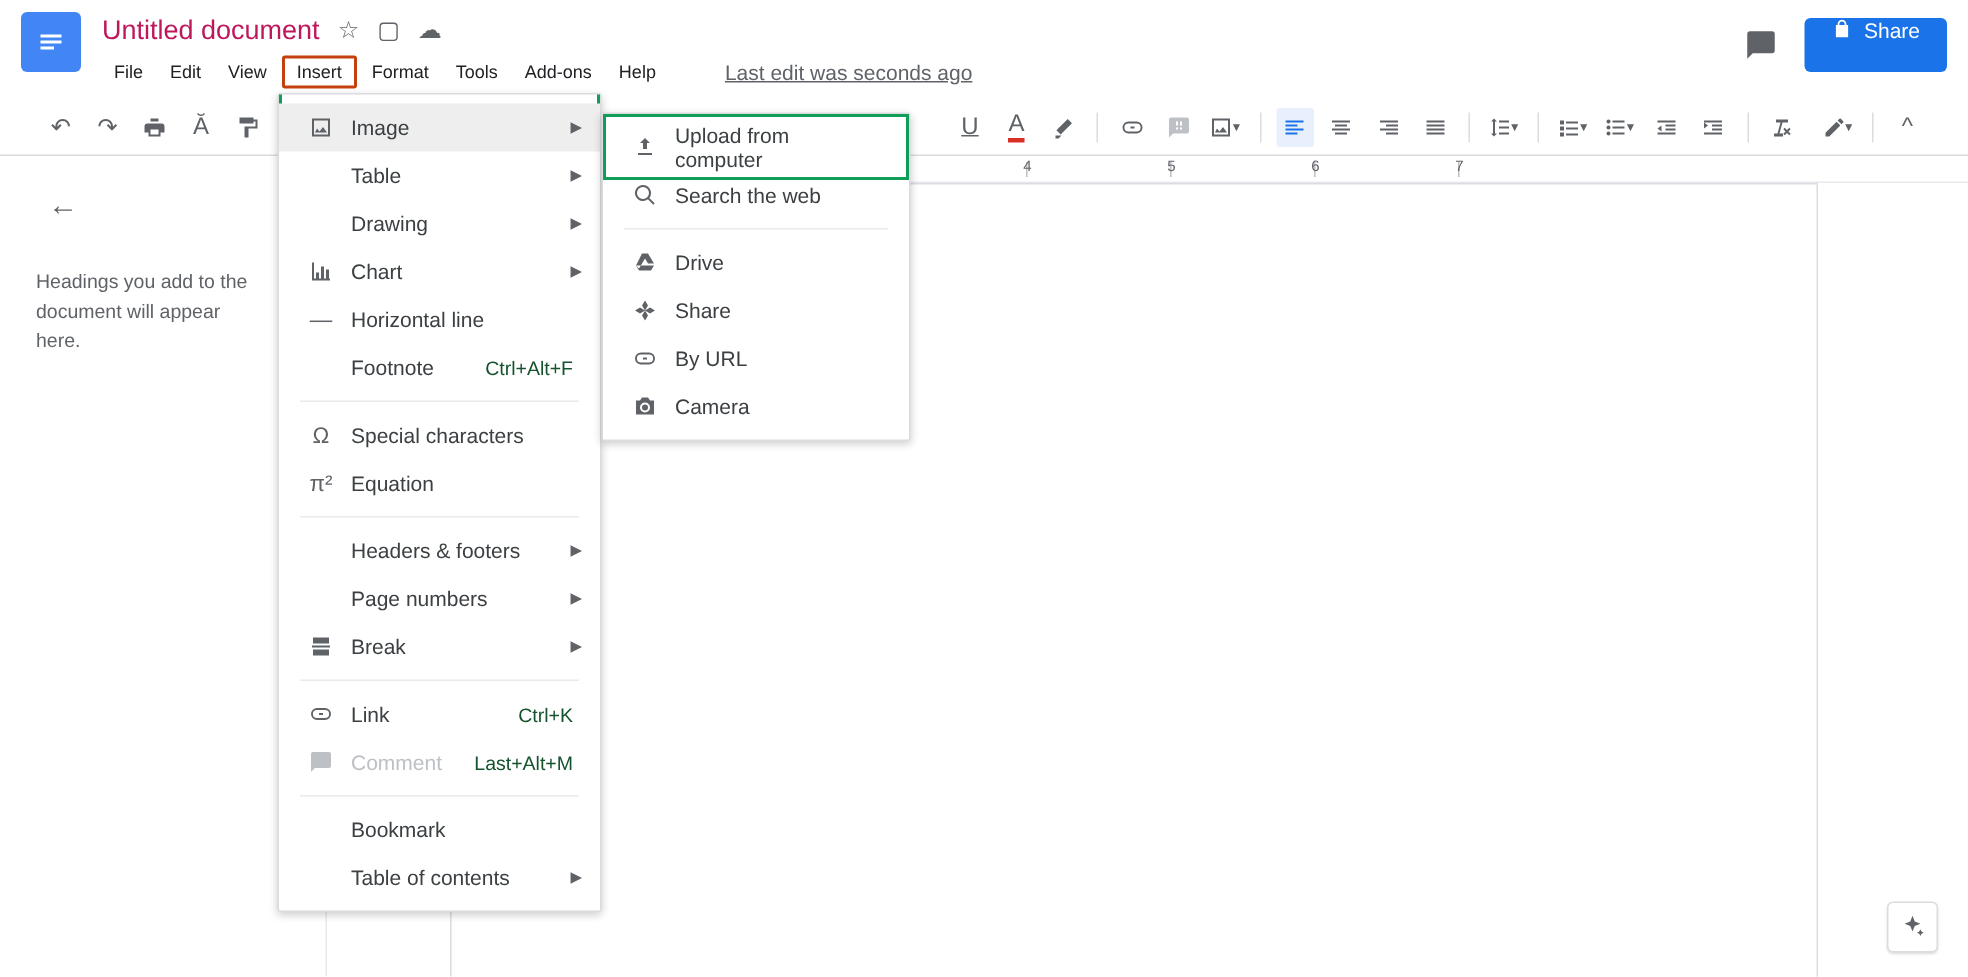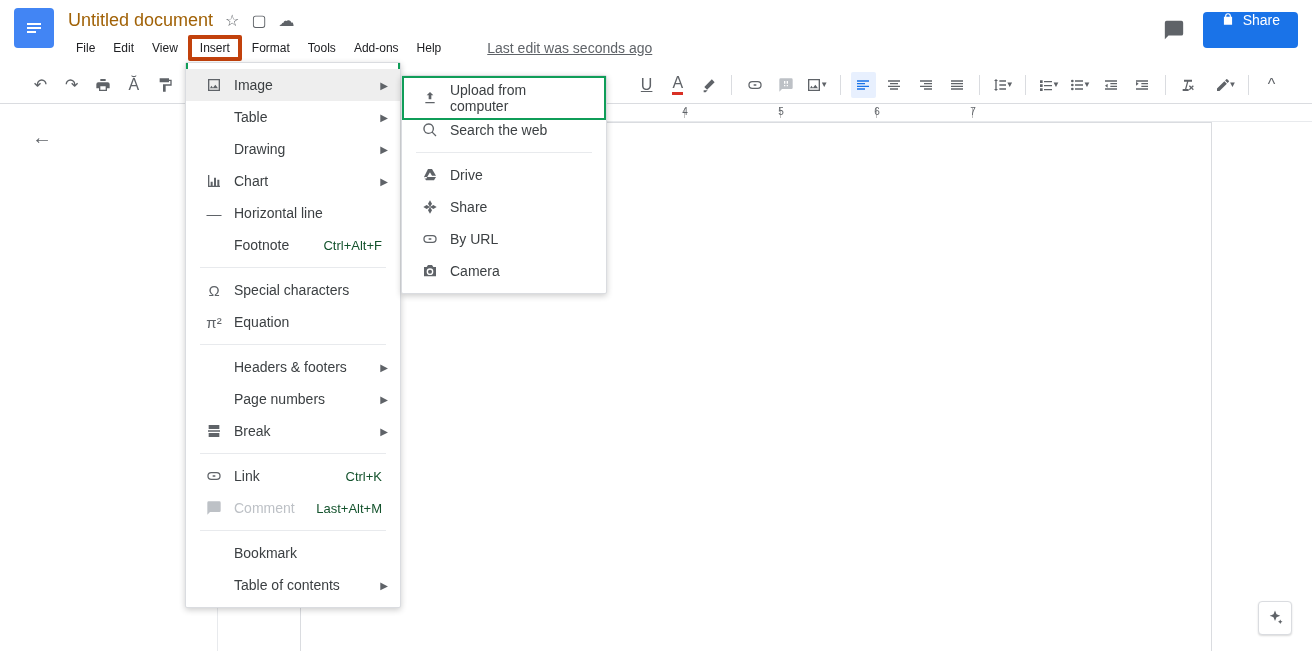--- a/index.html
+++ b/index.html
@@ -4,25 +4,25 @@
 <style>
   * { margin:0; padding:0; box-sizing:border-box; font-family:Arial,Helvetica,sans-serif; }
   body { width:1312px; height:651px; background:#fff; overflow:hidden; position:relative; color:#3c4043; }
 
   
   .title-bar { display:flex; align-items:flex-start; padding:8px 14px 0 14px; }
   .doc-icon { width:40px; height:40px; background:#4285f4; border-radius:4px; display:flex; align-items:center; justify-content:center; margin-right:14px; }
   .doc-icon svg { fill:#fff; }
   .title-block { flex:1; }
   .title-row { display:flex; align-items:center; gap:12px; height:24px; }
-  .doc-title { font-size:18px; color:#a16207; }
+  .doc-title { font-size:18px; color:#be185d; }
   .title-icon { color:#5f6368; font-size:16px; }
   .menu-row { display:flex; align-items:center; gap:2px; height:28px; margin-top:2px; }
   .menu-item { padding:4px 8px; font-size:12px; color:#202124; border-radius:2px; cursor:pointer; }
-  .menu-item.boxed { border:4px solid #c2410c; border-radius:2px; padding:2px 8px; }
+  .menu-item.boxed { border:2px solid #c2410c; border-radius:2px; padding:2px 8px; }
   .last-edit { margin-left:36px; font-size:14px; color:#5f6368; text-decoration:underline; cursor:pointer; }
   .right-area { display:flex; align-items:center; gap:16px; margin-top:4px; }
   .comment-bubble { width:26px; height:26px; color:#5f6368; display:flex; align-items:center; justify-content:center; }
   .share-btn { background:#1a73e8; color:#fff; border:none; border-radius:4px; height:36px; padding:0 18px; font-size:14px; font-weight:500; display:flex; align-items:flex-start; gap:8px; cursor:pointer; }
 
   
   .toolbar { height:38px; border-bottom:1px solid #dadce0; display:flex; align-items:center; padding:0 28px 0 28px; gap:6px; margin-top:4px; }
   .tool-btn { width:26px; height:26px; display:flex; align-items:center; justify-content:center; color:#5f6368; border-radius:2px; cursor:pointer; font-size:16px; }
   .tool-btn.accent { background:#e8f0fe; color:#1a73e8; }
   .tool-spacer { flex:1; }
@@ -218,20 +218,21 @@
       </svg>
       <span class="mini-triangle">▼</span>
   </div>
   <div class="tool-sep"></div>
   <div class="tool-btn">^</div>
 </div>
 
 <div class="work-area">
   <div class="outline-panel">
     <span class="back-arrow">←</span>
+    <div>Headings you add to the document will appear here.</div>
   </div>
   <div class="ruler-area">
     <div class="vruler">
       <span class="vnum" style="top:110px">1</span>
       <span class="vnum" style="top:206px">2</span>
       <span class="vnum" style="top:302px">3</span>
       <span class="vnum" style="top:398px">4</span>
     </div>
     <div class="ruler">
       <div class="inch">

